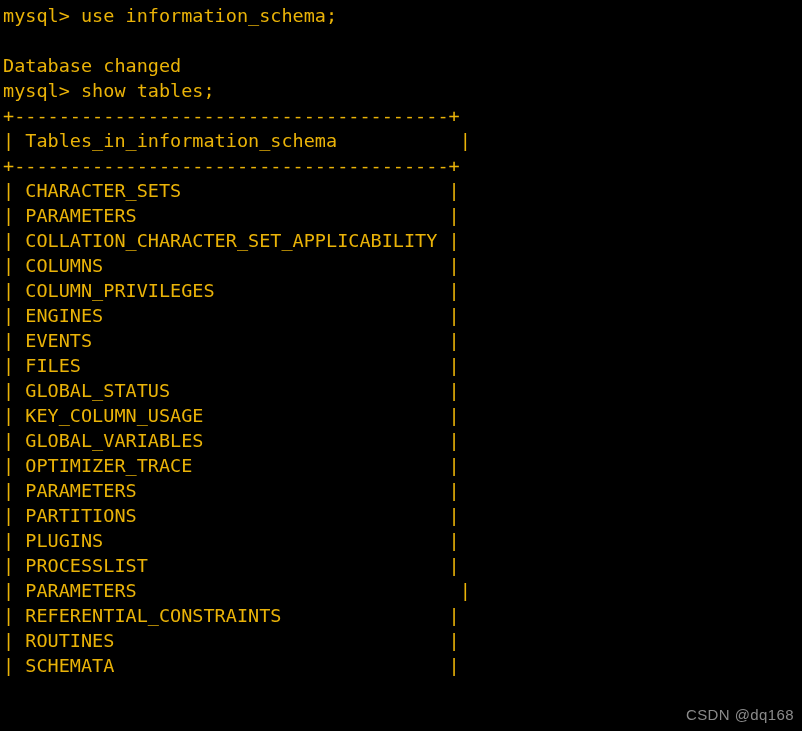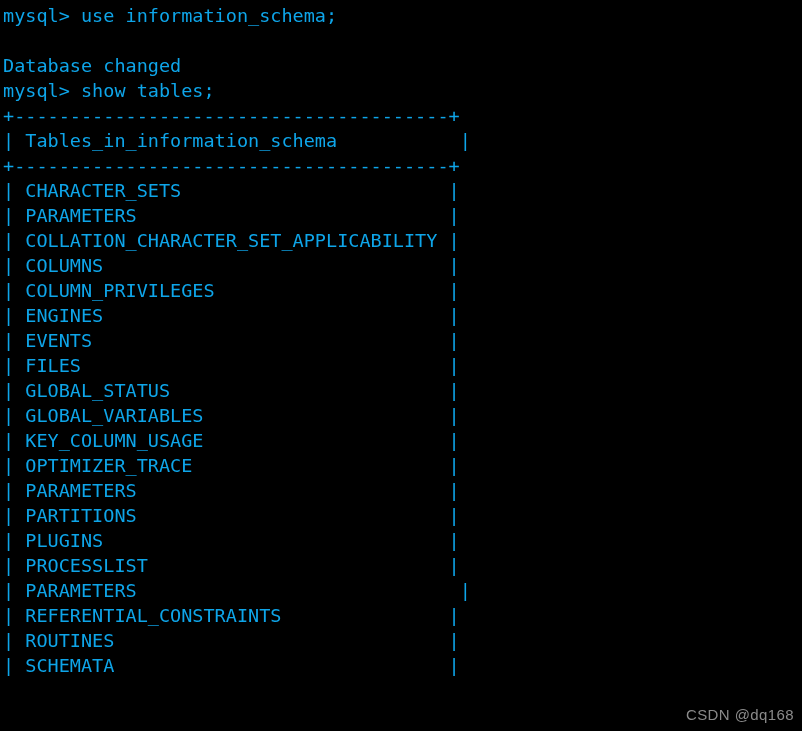--- a/index.html
+++ b/index.html
@@ -22,21 +22,21 @@
     box-sizing: border-box;
     padding: 3px 0 0 3px;
     overflow: hidden;
   }
   .line {
     display: block;
     height: 25px;
     line-height: 25px;
     font-size: 18.5px;
     letter-spacing: 0px;
-    color: #0ea5e9;
+    color: #eab308;
     white-space: pre;
     font-family: "DejaVu Sans Mono", "Liberation Mono", monospace;
   }
   .line.blank {
     color: transparent;
   }
   #watermark {
     position: absolute;
     right: 8px;
     bottom: 8px;
@@ -62,22 +62,22 @@
       <div class="line">+---------------------------------------+</div>
       <div class="line">| CHARACTER_SETS                        |</div>
       <div class="line">| PARAMETERS                            |</div>
       <div class="line">| COLLATION_CHARACTER_SET_APPLICABILITY |</div>
       <div class="line">| COLUMNS                               |</div>
       <div class="line">| COLUMN_PRIVILEGES                     |</div>
       <div class="line">| ENGINES                               |</div>
       <div class="line">| EVENTS                                |</div>
       <div class="line">| FILES                                 |</div>
       <div class="line">| GLOBAL_STATUS                         |</div>
+      <div class="line">| KEY_COLUMN_USAGE                      |</div>
       <div class="line">| GLOBAL_VARIABLES                      |</div>
-      <div class="line">| KEY_COLUMN_USAGE                      |</div>
       <div class="line">| OPTIMIZER_TRACE                       |</div>
       <div class="line">| PARAMETERS                            |</div>
       <div class="line">| PARTITIONS                            |</div>
       <div class="line">| PLUGINS                               |</div>
       <div class="line">| PROCESSLIST                           |</div>
       <div class="line">| PARAMETERS                             |</div>
       <div class="line">| REFERENTIAL_CONSTRAINTS               |</div>
       <div class="line">| ROUTINES                              |</div>
       <div class="line">| SCHEMATA                              |</div>
     </div>

